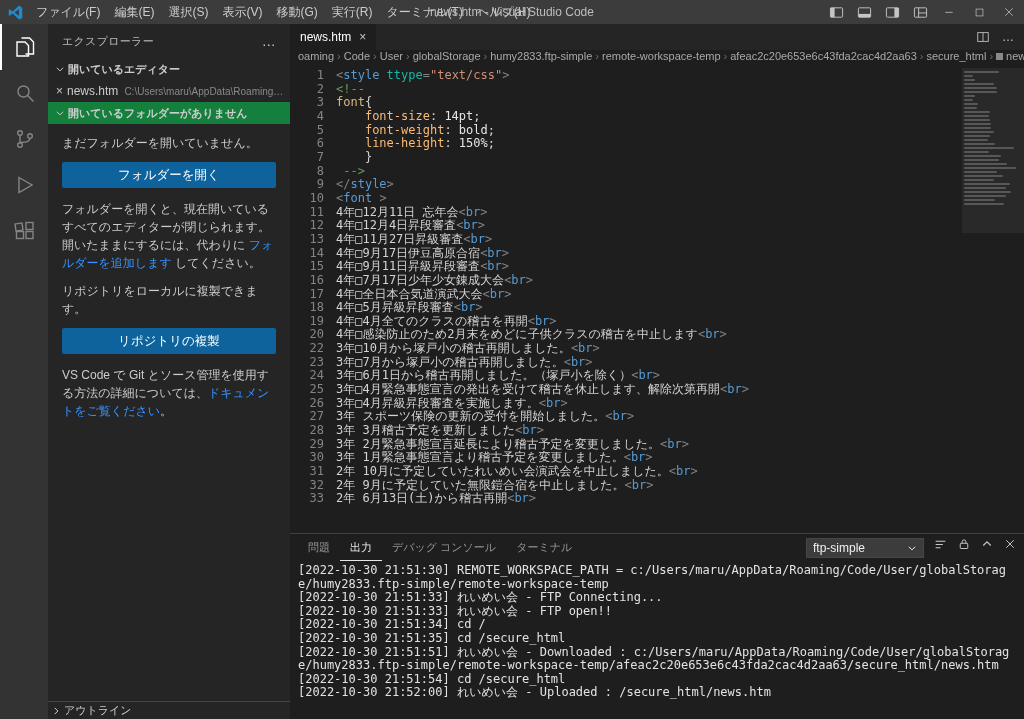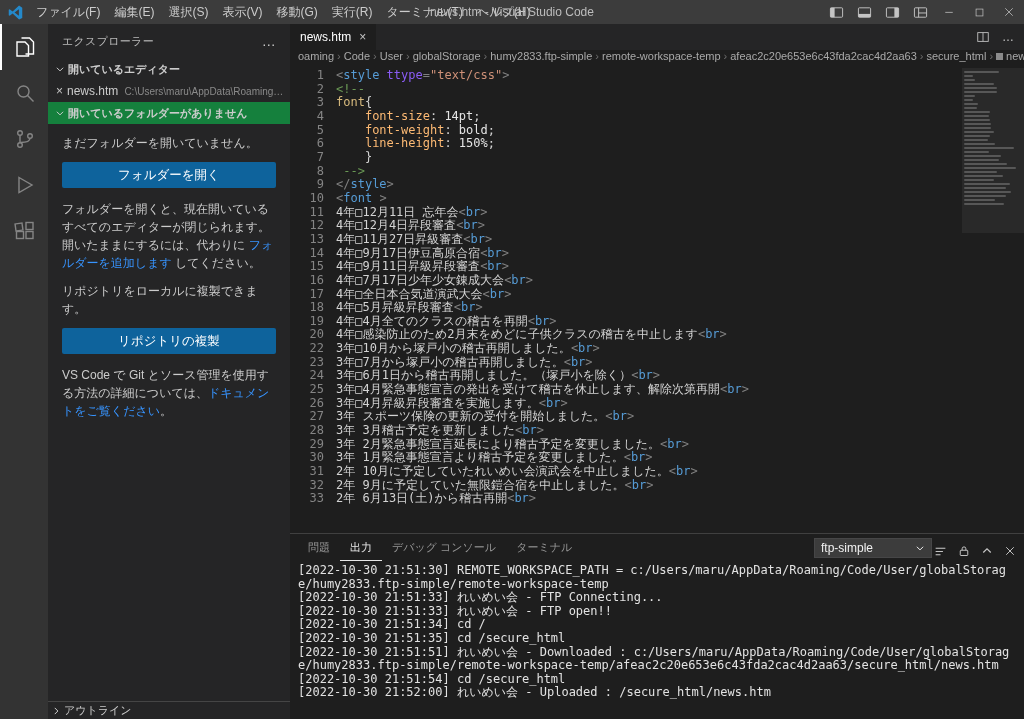--- a/index.html
+++ b/index.html
@@ -52,34 +52,34 @@
   .crumb{display:inline-flex;align-items:center;cursor:pointer}
   .crumb-sep{margin:0 3px;color:#6e6e6e}
   .crumb-icon{display:inline-block;width:7px;height:7px;margin-right:3px}
   .crumb-icon.file{background:#8a8a8a}
 
   .editor-body{flex:1;display:flex;min-height:0;position:relative;overflow:hidden}
   .code-area{flex:1;overflow:hidden;padding-top:1px;font-family:"DejaVu Sans Mono","Liberation Mono",monospace;font-size:12px;line-height:13.65px}
   .code-line{display:flex;white-space:pre}
   .ln{width:34px;text-align:right;color:#858585;flex:none}
   .lc{padding-left:12px}
-  .tk-tag{color:#569cd6}.tk-attr{color:#8b5cf6}.tk-str{color:#ce9178}.tk-p{color:#808080}
+  .tk-tag{color:#569cd6}.tk-attr{color:#14b8a6}.tk-str{color:#ce9178}.tk-p{color:#808080}
   .tk-t{color:#d4d4d4}.tk-c{color:#6a9955}.tk-sel{color:#d7ba7d}.tk-prop{color:#fdba74}.tk-val{color:#e5e5e5}
 
   .minimap{width:62px;flex:none;position:relative;padding:3px 6px 0 2px;cursor:pointer}
   .minimap-slider{position:absolute;left:0;top:0;width:100%;height:165px;background:rgba(121,121,121,.12)}
   .minimap-line{height:2px;margin-bottom:2px;background:rgba(205,205,205,.30);border-radius:1px}
 
   
   .panel{height:186px;border-top:1px solid rgba(128,128,128,.35);display:flex;flex-direction:column;min-width:0}
   .panel-header{height:27px;display:flex;align-items:center;padding:0 8px;flex:none}
   .panel-tabs{display:flex;height:100%}
   .panel-tab{padding:0 10px;font-size:11px;color:#969696;height:100%;display:flex;align-items:center;border-bottom:1px solid transparent;cursor:pointer;white-space:nowrap}
   .panel-tab.active{color:#e7e7e7;border-bottom-color:#e7e7e7}
-  .panel-right{margin-left:auto;display:flex;align-items:flex-end;gap:2px}
+  .panel-right{margin-left:auto;display:flex;align-items:flex-start;gap:10px}
   .channel-select{background:#3c3c3c;border:1px solid #464647;color:#f0f0f0;font-size:12px;height:20px;display:flex;align-items:center;padding:0 6px;min-width:118px;justify-content:space-between;cursor:pointer;gap:8px}
   .panel-icons{display:flex;align-items:center;gap:11px;color:#c5c5c5}
   .panel-icons span{cursor:pointer}
   .panel-body{flex:1;overflow:hidden;padding:3px 8px;font-family:"DejaVu Sans Mono","Liberation Mono",monospace;font-size:12px;line-height:13.6px;color:#e2e2e2;cursor:text}
   .output-line{white-space:pre-wrap;word-break:break-all}
 </style>
 </head>
 <body>
 
 <div class="titlebar">

